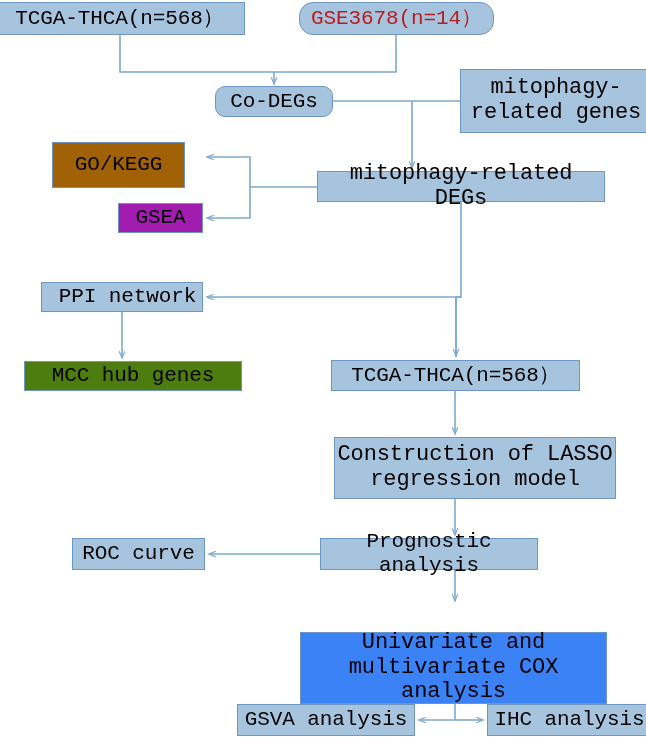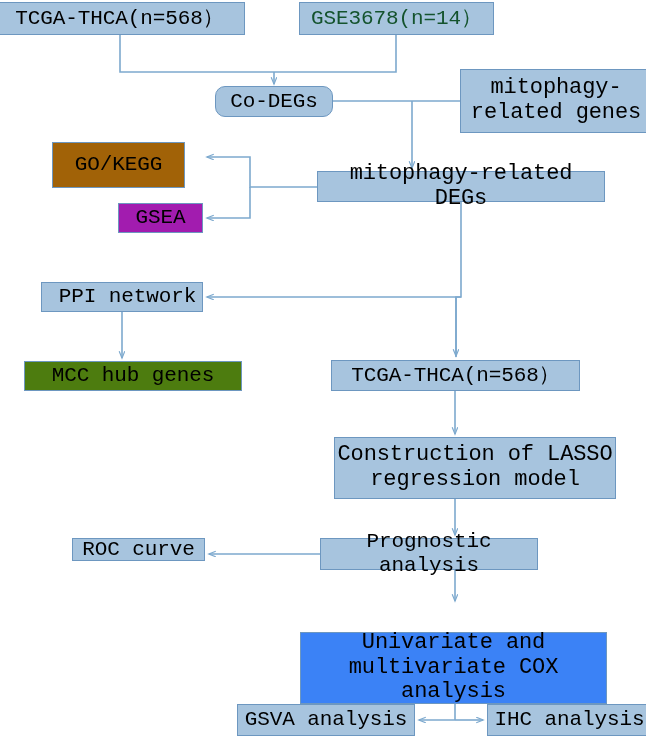--- a/index.html
+++ b/index.html
@@ -80,32 +80,32 @@
 
       <path d="M455,570 L455,601" marker-end="url(#ar)"></path>
 
       <path d="M455,668 L455,720"></path>
       <path d="M455,720 L419,720" marker-end="url(#ar)"></path>
       <path d="M455,720 L483,720" marker-end="url(#ar)"></path>
     </g>
   </svg>
 
   <div class="node n-md" style="left: -6px; top: 2px; width: 251px; height: 33px; background: rgb(167, 196, 222); border-color: rgb(109, 151, 192); color: rgb(0, 0, 0);">TCGA-THCA(n=568）</div>
-  <div class="node n-md" style="left: 299px; top: 2px; width: 195px; height: 33px; background: rgb(167, 196, 222); border-color: rgb(109, 151, 192); color: #14532d;">GSE3678(n=14）</div>
+  <div class="node n-md" style="left: 299px; top: 2px; width: 195px; height: 33px; background: rgb(167, 196, 222); border-color: rgb(109, 151, 192); color: #b91c1c; border-radius: 14px;">GSE3678(n=14）</div>
   <div class="node n-md" style="left: 215px; top: 86px; width: 118px; height: 31px; background: rgb(167, 196, 222); border-color: rgb(109, 151, 192); color: rgb(0, 0, 0); border-radius: 10px;">Co-DEGs</div>
   <div class="node n-lg" style="left: 460px; top: 69px; width: 192px; height: 64px; background: rgb(167, 196, 222); border-color: rgb(109, 151, 192); color: rgb(0, 0, 0);">mitophagy-
 related genes</div>
   <div class="node n-md" style="left: 52px; top: 142px; width: 133px; height: 46px; background: #a16207; border-color: rgb(109, 151, 192); color: rgb(0, 0, 0);">GO/KEGG</div>
   <div class="node n-md" style="left: 118px; top: 203px; width: 85px; height: 30px; background: #a21caf; border-color: rgb(109, 151, 192); color: rgb(0, 0, 0);">GSEA</div>
   <div class="node n-lg" style="left: 317px; top: 171px; width: 288px; height: 31px; background: rgb(167, 196, 222); border-color: rgb(109, 151, 192); color: rgb(0, 0, 0);">mitophagy-related DEGs</div>
   <div class="node n-md" style="left: 41px; top: 282px; width: 162px; height: 30px; background: rgb(167, 196, 222); border-color: rgb(109, 151, 192); color: rgb(0, 0, 0); padding-left: 11px;">PPI network</div>
   <div class="node n-md" style="left: 24px; top: 361px; width: 218px; height: 30px; background: #4d7c0f; border-color: rgb(109, 151, 192); color: rgb(0, 0, 0);">MCC hub genes</div>
   <div class="node n-md" style="left: 331px; top: 360px; width: 249px; height: 31px; background: rgb(167, 196, 222); border-color: rgb(109, 151, 192); color: rgb(0, 0, 0);">TCGA-THCA(n=568）</div>
   <div class="node n-lg" style="left: 314px; top: 437px; width: 282px; height: 62px; background: rgb(167, 196, 222); border-color: rgb(109, 151, 192); color: rgb(0, 0, 0); margin-left: 20px;">Construction of LASSO
 regression model</div>
-  <div class="node n-md" style="left: 72px; top: 538px; width: 133px; height: 23px; background: rgb(167, 196, 222); border-color: rgb(109, 151, 192); color: rgb(0, 0, 0);">ROC curve</div>
+  <div class="node n-md" style="left: 72px; top: 538px; width: 133px; height: 32px; background: rgb(167, 196, 222); border-color: rgb(109, 151, 192); color: rgb(0, 0, 0);">ROC curve</div>
   <div class="node n-md" style="left: 320px; top: 538px; width: 218px; height: 32px; background: rgb(167, 196, 222); border-color: rgb(109, 151, 192); color: rgb(0, 0, 0);">Prognostic analysis</div>
   <div class="node n-lg" style="left: 300px; top: 604px; width: 307px; height: 72px; background: #3b82f6; border-color: rgb(109, 151, 192); color: rgb(0, 0, 0); margin-top: 28px;">Univariate and
 multivariate COX analysis</div>
   <div class="node n-md" style="left: 237px; top: 704px; width: 178px; height: 32px; background: rgb(167, 196, 222); border-color: rgb(109, 151, 192); color: rgb(0, 0, 0);">GSVA analysis</div>
   <div class="node n-md" style="left: 487px; top: 704px; width: 165px; height: 32px; background: rgb(167, 196, 222); border-color: rgb(109, 151, 192); color: rgb(0, 0, 0);">IHC analysis</div>
 
 </div>
 
 </body></html>

